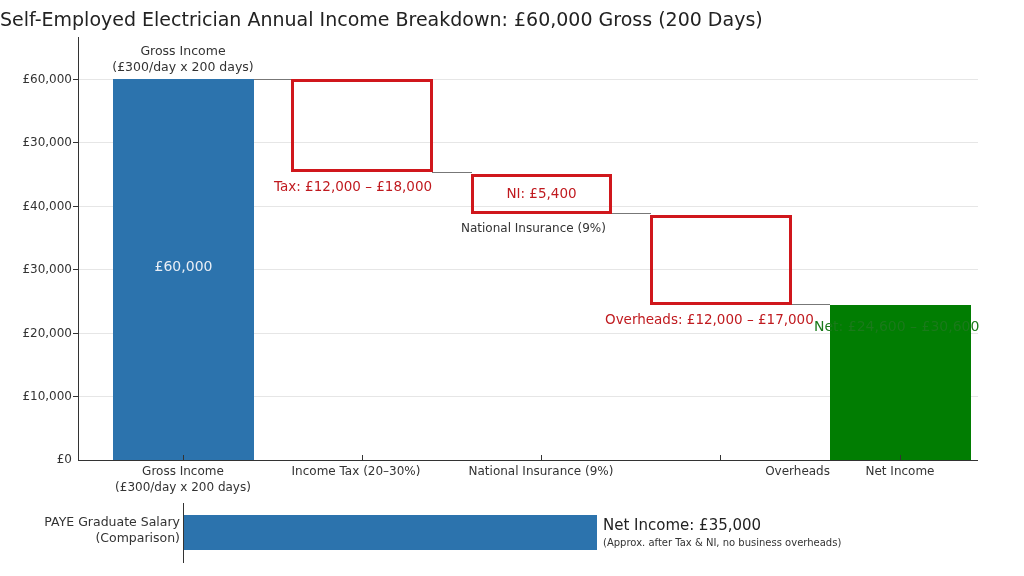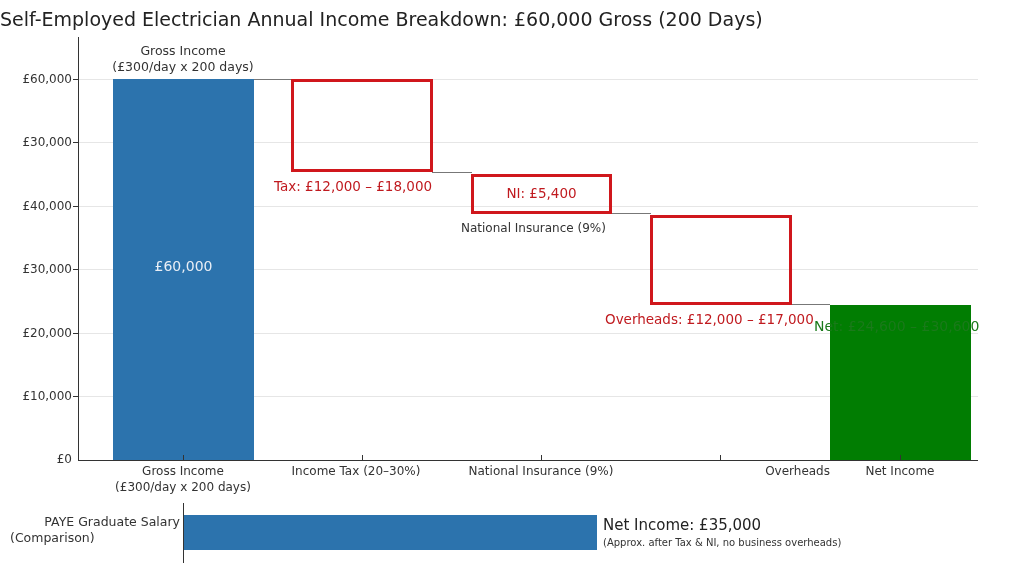--- a/index.html
+++ b/index.html
@@ -99,20 +99,20 @@
     <div>Overheads</div>
   </div>
   <div class="abs xlabel" style="left:800px; width:200px; top:463px;">
     <div>Net Income</div>
   </div>
 </div>
 
 <div>
   <div class="abs xlabel" style="left:10px; width:170px; top:514px; font-size:12.5px; text-align:right;">
     <div style="">PAYE Graduate Salary</div>
-    <div style="text-align:left;">(Comparison)</div>
+    <div style="text-align:right;">(Comparison)</div>
   </div>
   <div class="abs axis-v" style="left:183px; top:503px; height:60px;"></div>
   <div class="abs tickmark-y" style="left:183px; top:532px; width:3px;"></div>
   <div class="abs bar-blue" style="left:184px; width:413px; top:515px; height:35px;"></div>
   <div class="abs" style="left:603px; top:516px; font-size:15px; color:#222; white-space:nowrap;">Net Income: £35,000</div>
   <div class="abs" style="left:603px; top:537px; font-size:10px; color:#333; white-space:nowrap;">(Approx. after Tax &amp; NI, no business overheads)</div>
 </div>
 
 </body></html>

